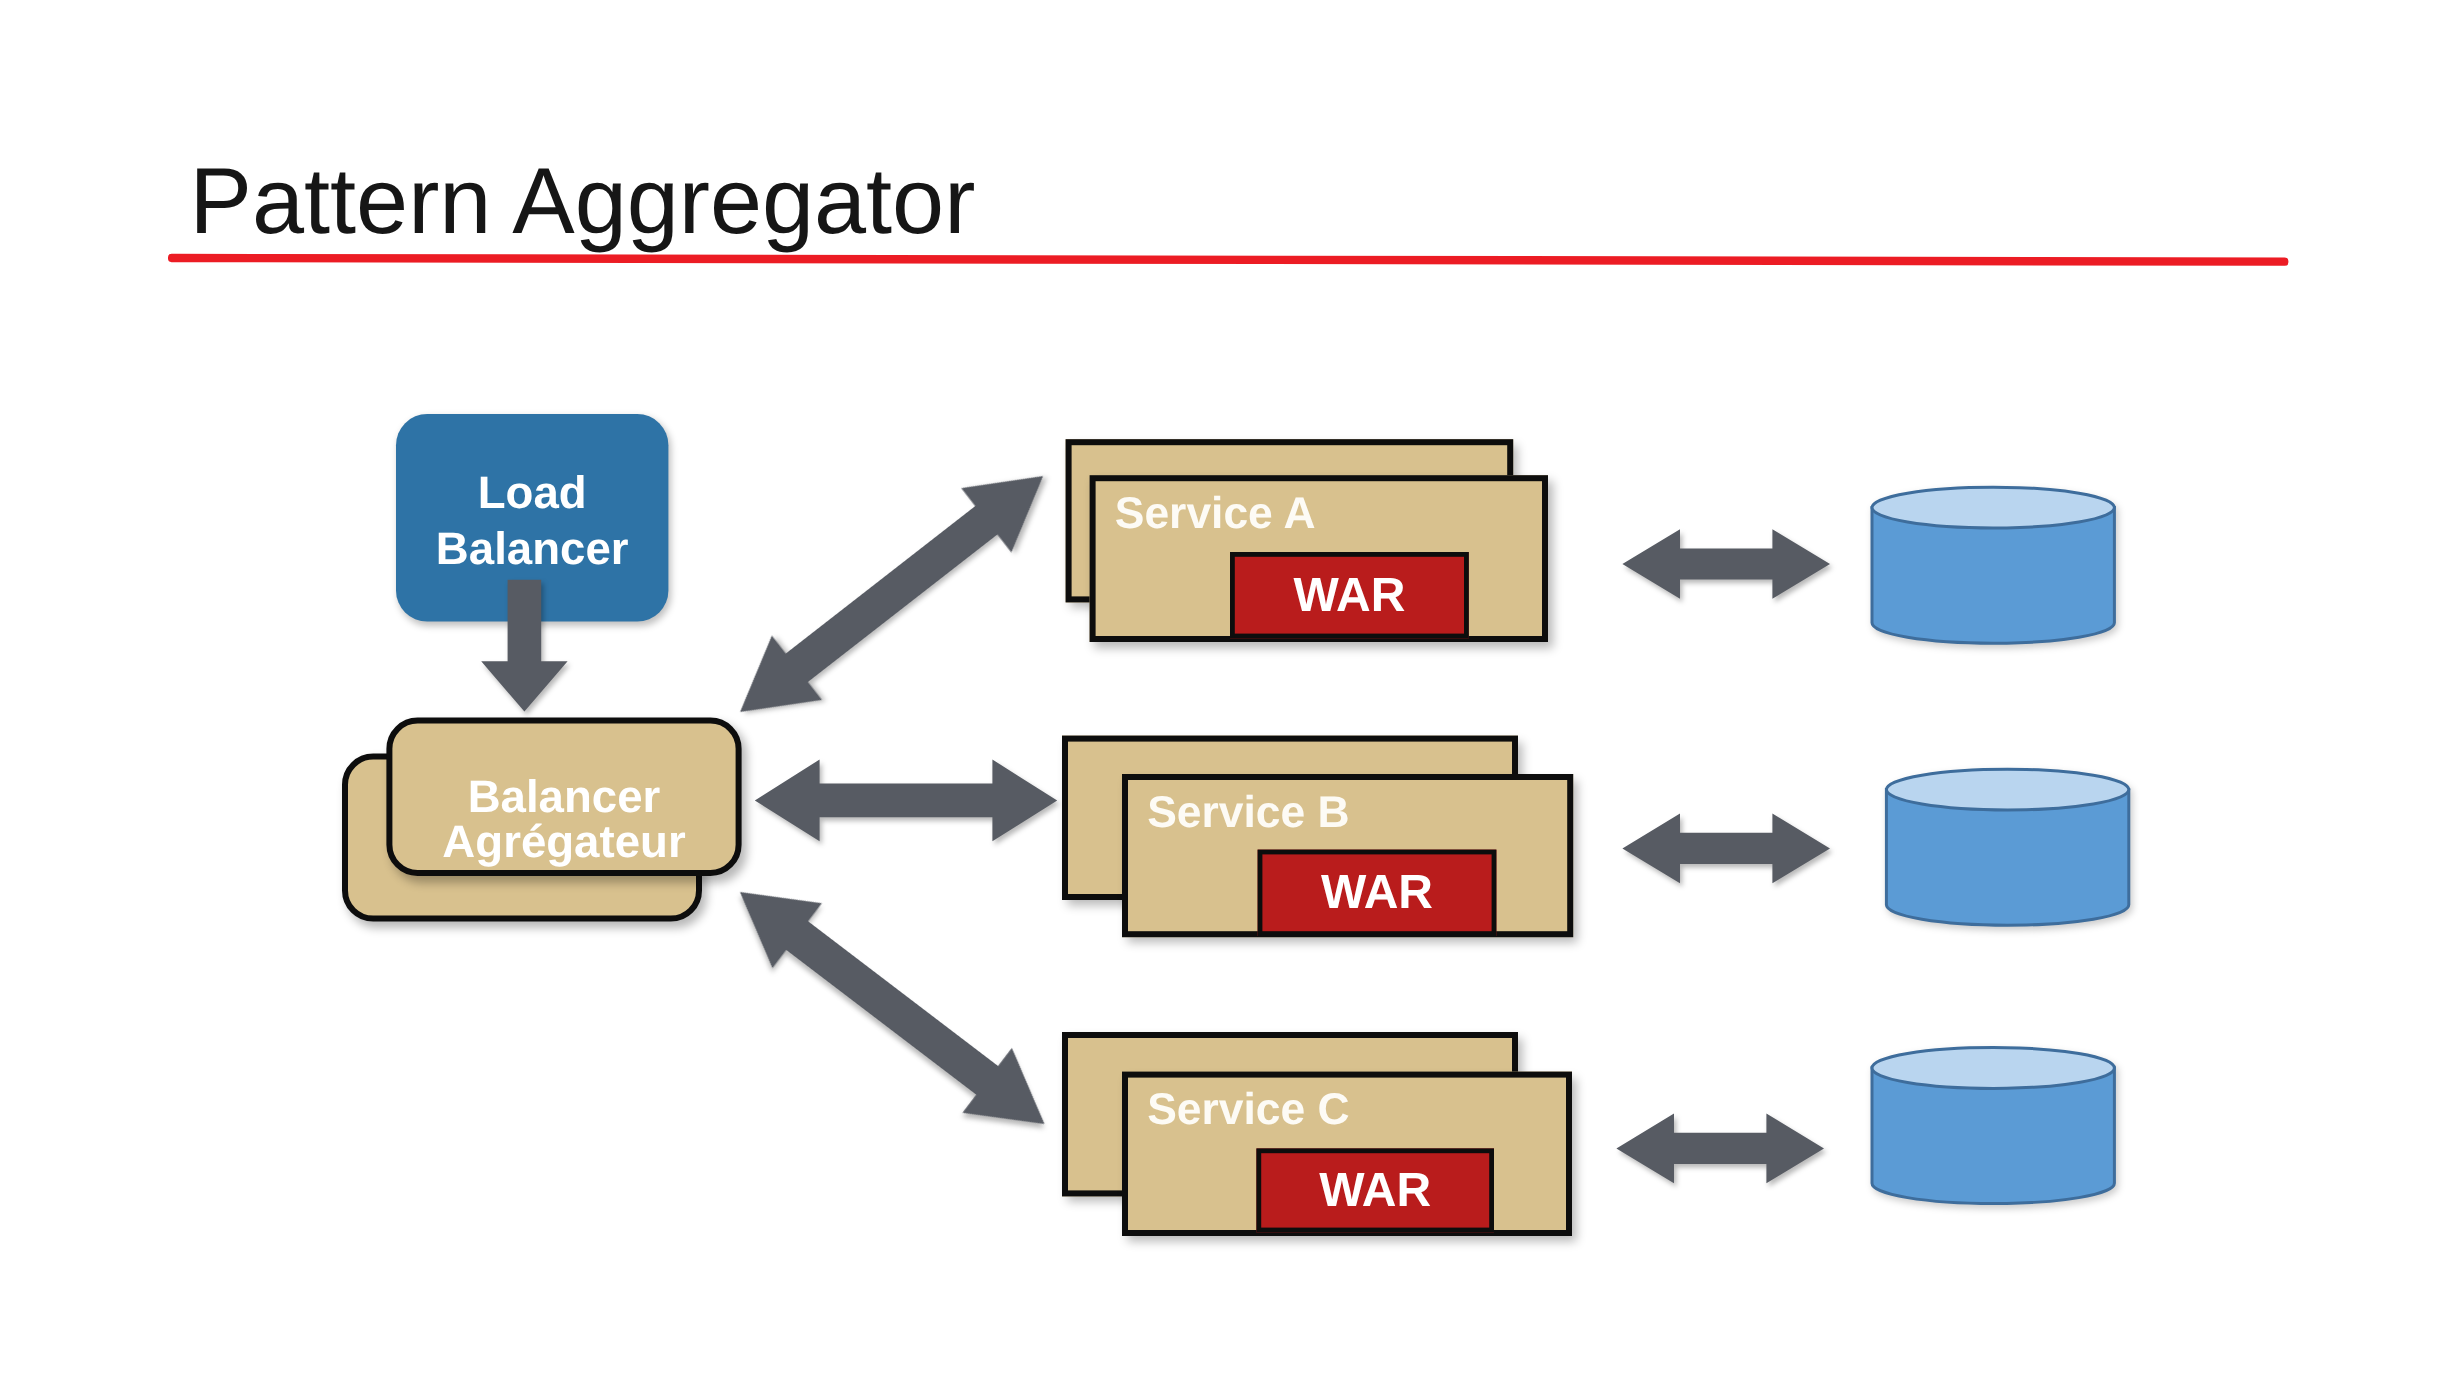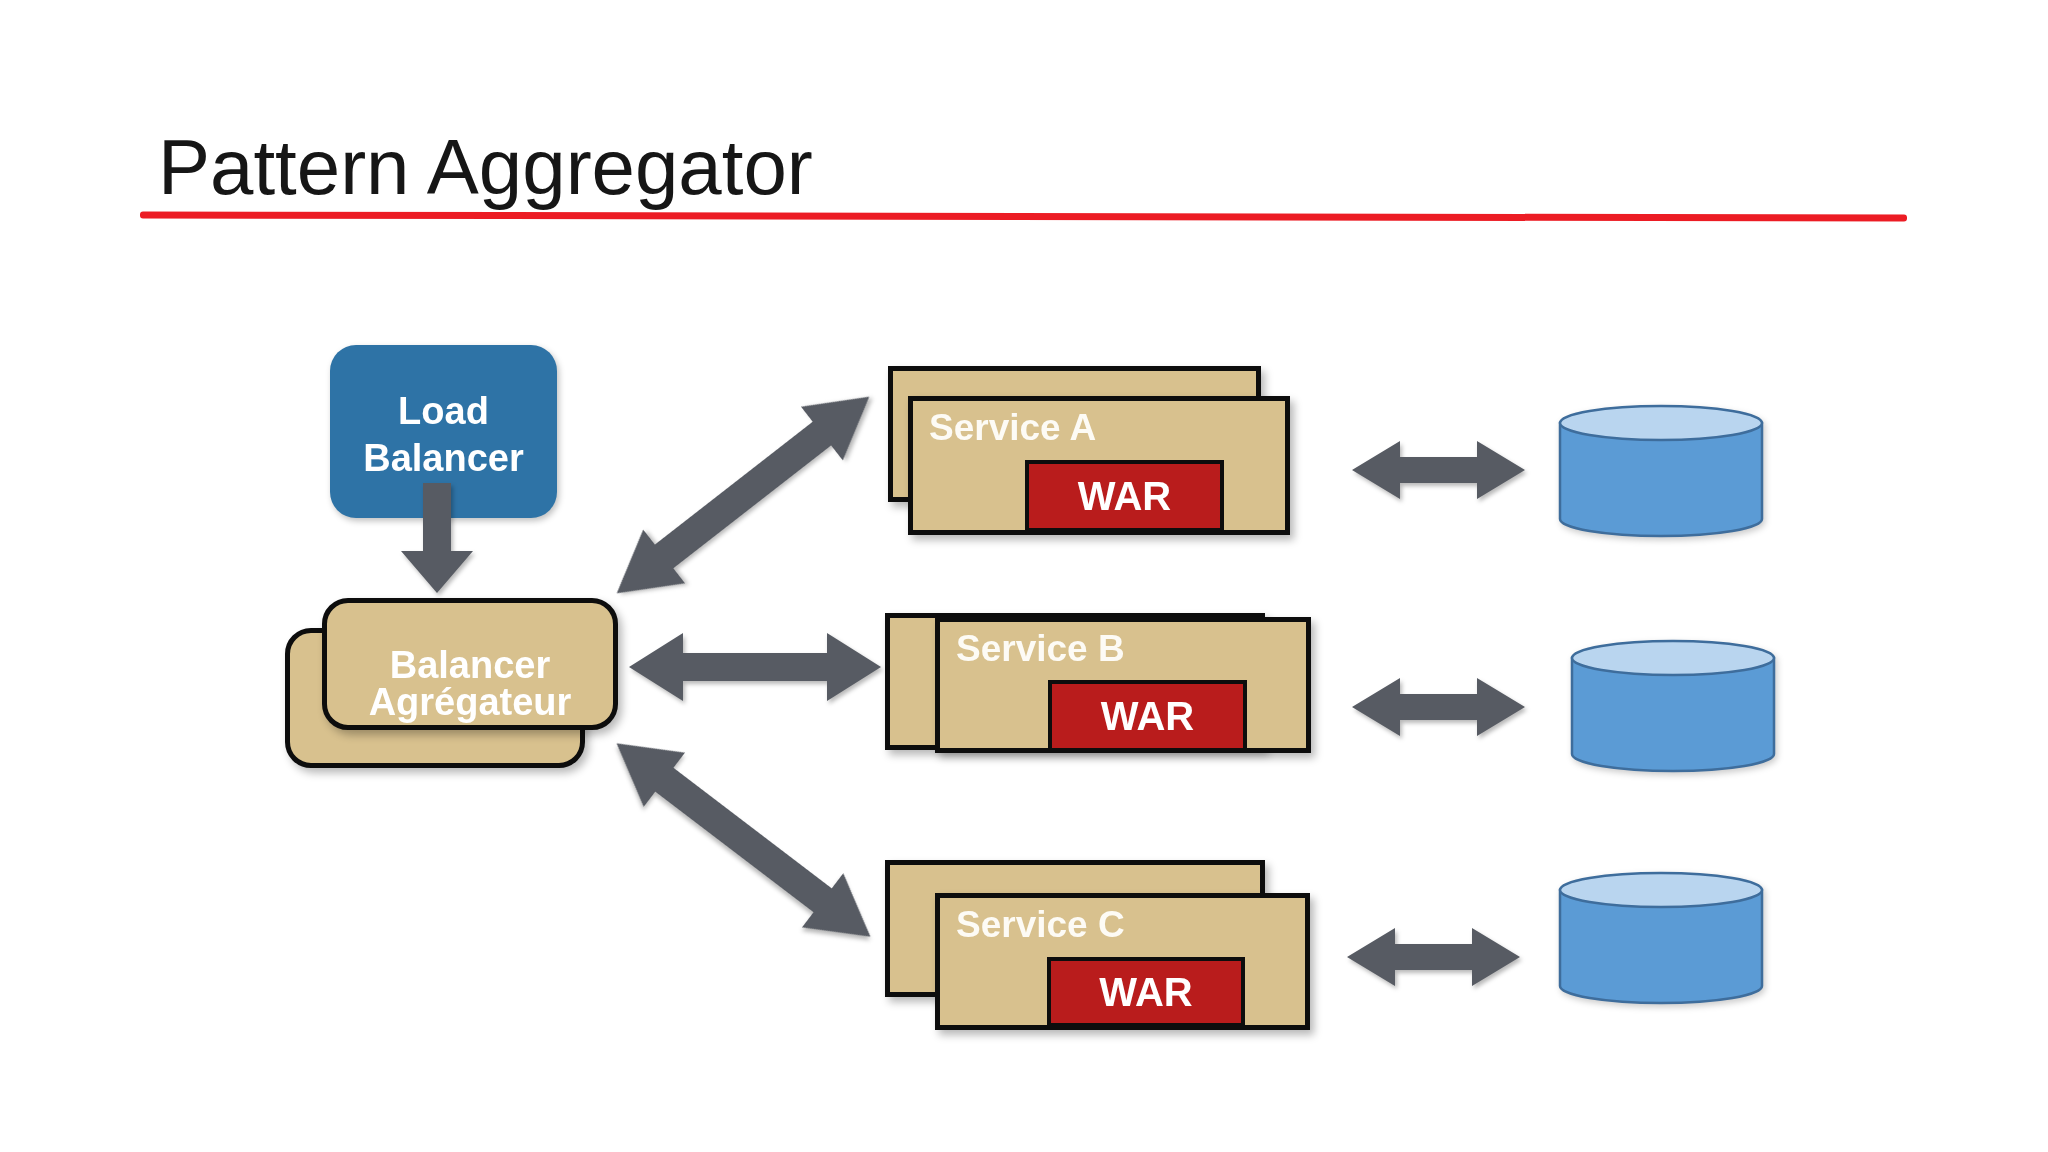--- a/index.html
+++ b/index.html
@@ -43,21 +43,21 @@
   }
   .war{
     position:absolute;background:#b91c1c;border:4px solid #0d0d0d;box-sizing:border-box;
     display:flex;align-items:center;justify-content:center;
     color:#ffffff;font-weight:bold;font-size:40px;
   }
   .svcA-back{left:888px;top:366px;width:373px;height:136px;}
   .svcA-front{left:908px;top:396px;width:382px;height:139px;}
   .svcA .war{left:112px;top:59px;width:199px;height:72px;}
   .svcB-back{left:885px;top:613px;width:380px;height:137px;}
-  .svcB-front{left:935px;top:617px;width:376px;height:136px;}
+  .svcB-front{left:935px;top:645px;width:376px;height:136px;}
   .svcB .war{left:108px;top:58px;width:199px;height:72px;}
   .svcC-back{left:885px;top:860px;width:380px;height:137px;}
   .svcC-front{left:935px;top:893px;width:375px;height:137px;}
   .svcC .war{left:107px;top:59px;width:198px;height:70px;}
   
   .arrow{position:absolute;filter:drop-shadow(2px 3px 2px rgba(0,0,0,.28));}
   .arrow polygon{fill:#575b63;}
   .arr-down{left:397px;top:483px;}
   .arr-diag-a{left:581px;top:455px;transform:rotate(-37.9deg);}
   .arr-h-b{left:627px;top:627px;}

